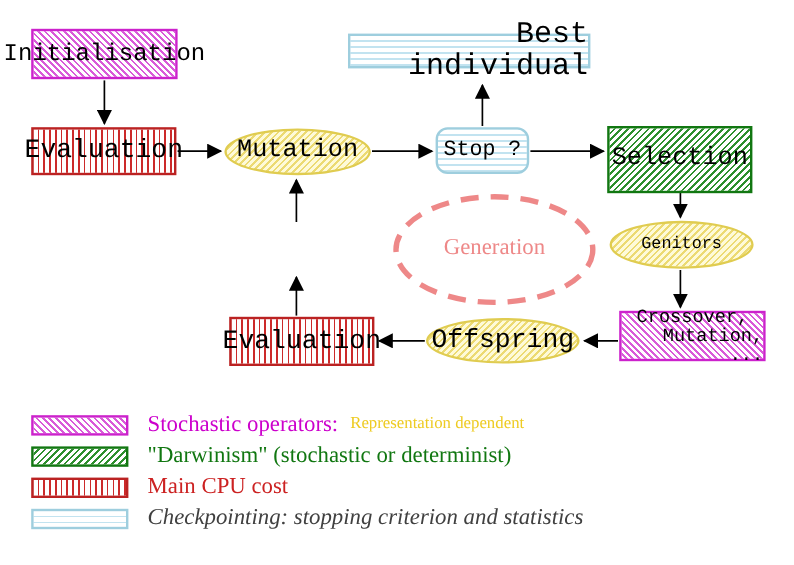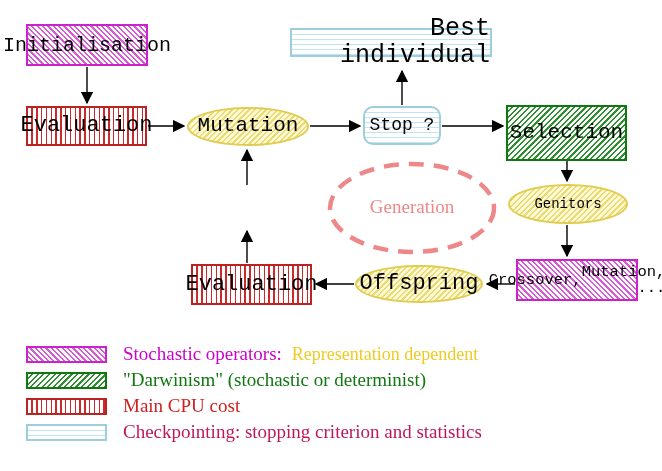--- a/index.html
+++ b/index.html
@@ -31,26 +31,26 @@
   }
   .hatch-yellow{
     border:2px solid #e0cc50;border-radius:50%;
     background:repeating-linear-gradient(135deg,#fefad8 0px,#fefad8 2.4px,#ecda72 2.4px,#ecda72 4px);
   }
   .rounded{border-radius:10px;}
   
   .legend-row{position:absolute;left:26px;height:18px;display:flex;align-items:center;}
   .swatch{display:inline-block;width:81px;height:17px;box-sizing:border-box;flex:none;}
   .legend-text{margin-left:16px;font-size:19px;white-space:nowrap;}
-  .legend-text2{margin-left:10px;font-size:18px;white-space:nowrap;}
+  .legend-text2{margin-left:10px;font-size:14px;white-space:nowrap;}
   .c-magenta{color:#cc00cc;}
   .c-gold{color:#eecb22;}
   .c-green{color:#117711;}
   .c-red{color:#cc2222;}
-  .c-lightblue{color:#be185d;}
+  .c-lightblue{color:#404040;font-style:italic;}
   .generation-label{
     position:absolute;left:342px;top:196px;width:140px;text-align:center;
     font-size:19px;color:#ee8888;
   }
 </style>
 </head>
 <body>
 
 <div id="stage">
 
@@ -100,21 +100,21 @@
     <span>Selection</span>
   </div>
 
 
   <div class="generation-label">Generation</div>
 
   <div class="node hatch-yellow" style="left:508px;top:184px;width:120px;height:40px;font-size:14px;">
     <span>Genitors</span>
   </div>
 
-  <div class="node hatch-magenta" style="left:516px;top:259px;width:122px;height:42px;font-size:15.5px;flex-direction:row;">
+  <div class="node hatch-magenta" style="left:516px;top:259px;width:122px;height:42px;font-size:15.5px;flex-direction:column;">
     <span>Crossover,</span>
     <span>Mutation, ...</span>
   </div>
 
   <div class="node hatch-yellow" style="left:355px;top:265px;width:128px;height:38px;font-size:22px;">
     <span>Offspring</span>
   </div>
 
   <div class="node stripe-red" style="left:191px;top:264px;width:121px;height:41px;font-size:22px;">
     <span>Evaluation</span>

